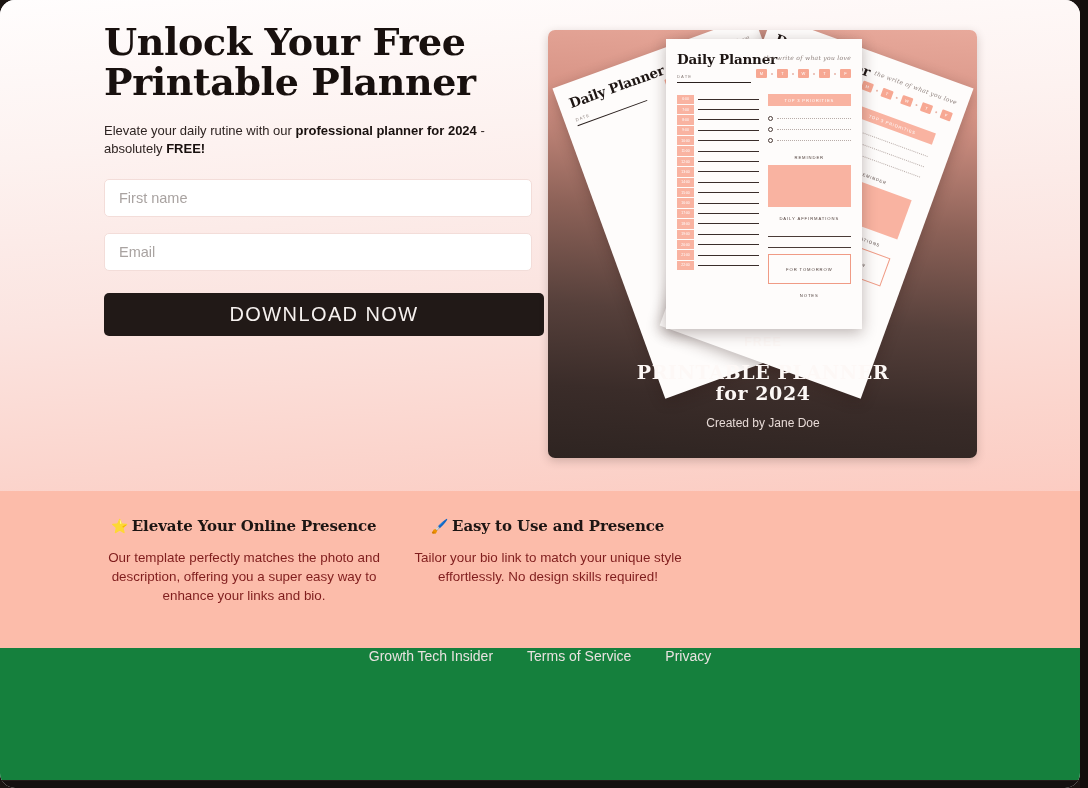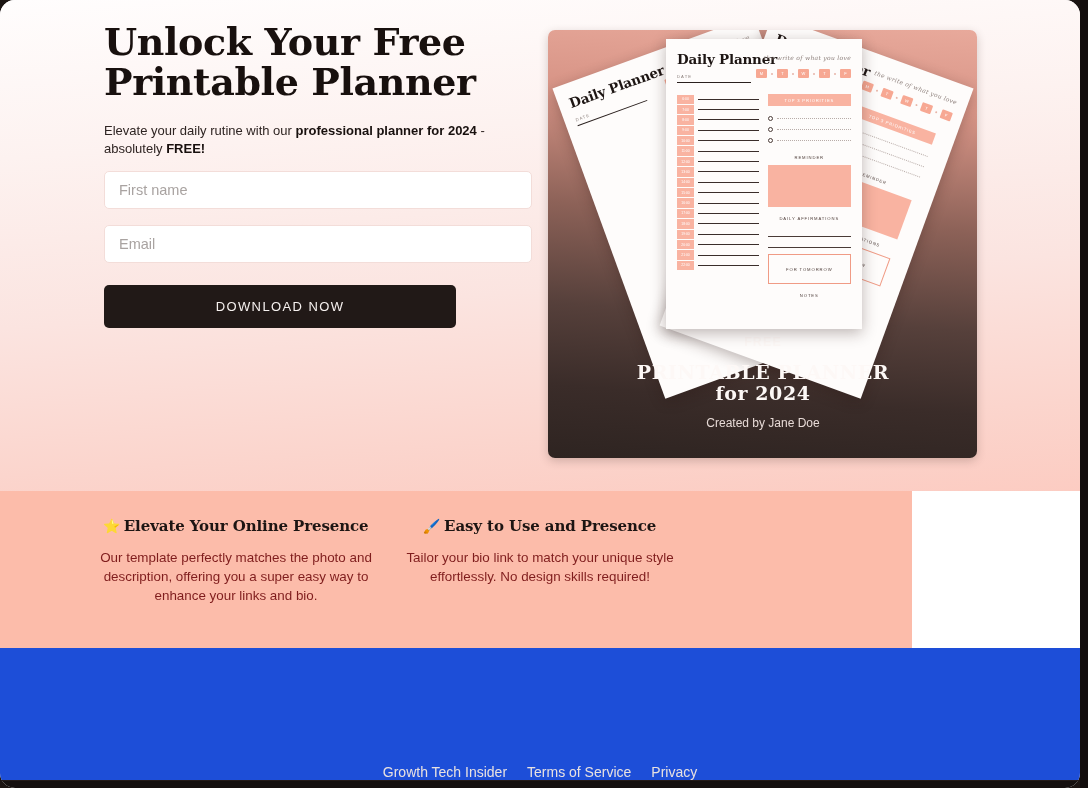--- a/index.html
+++ b/index.html
@@ -67,49 +67,49 @@
 
   .hero-sub {
     margin-top: 21px;
     font-size: 13px;
     line-height: 1.42;
     color: #2e2422;
     font-weight: 400;
   }
   .hero-sub b { font-weight: 700; color: #18100e; }
 
-  .form { margin-top: 12px; }
+  .form { margin-top: 20px; }
 
   .field {
     display: block;
     width: 428px;
     height: 38px;
     border: 1px solid #f3ddd9;
     border-radius: 5px;
     background: #ffffff;
     padding: 0 14px;
     font-family: "Liberation Sans", sans-serif;
     font-size: 14.5px;
     color: #2b2220;
     outline: none;
   }
   .field::placeholder { color: #a9a3a1; }
   .field + .field { margin-top: 16px; }
 
   .cta {
     display: block;
-    width: 352px;
+    width: 440px;
     height: 43px;
     margin-top: 22px;
     border: none;
     border-radius: 5px;
     background: #211917;
     color: #f6f1ef;
     font-family: "Liberation Sans", sans-serif;
-    font-size: 13px;
+    font-size: 20px;
     letter-spacing: 1.4px;
     cursor: pointer;
   }
 
   
   .card {
     position: absolute;
     left: 548px; top: 30px;
     width: 429px; height: 428px;
     border-radius: 7px;
@@ -251,22 +251,23 @@
     margin-top: 5px;
     height: 34px;
     background-image: radial-gradient(#cfc3bf .6px, transparent .7px);
     background-size: 8px 8px;
   }
 
   
   .features {
     position: absolute;
     left: 0; top: 491px;
-    width: 912px; height: 157px;
+    width: 1080px; height: 157px;
     background: #fcbcaa;
+    padding-left: 8px;
   }
   .feat-grid {
     display: flex;
     padding: 26px 84px 0;
     gap: 0;
   }
   .feat { width: 304px; text-align: center; padding: 0 10px; }
   .feat-h {
     font-family: "DejaVu Serif", serif;
     font-weight: 700;
@@ -280,25 +281,25 @@
     font-size: 13.4px;
     line-height: 1.42;
     color: #7f1d1d;
   }
 
   
   .footer {
     position: absolute;
     left: 0; top: 648px;
     width: 1080px; height: 132px;
-    background: #1d4ed8;
+    background: #15803d;
     display: flex;
-    align-items: flex-end;
+    align-items: flex-start;
     justify-content: center;
-    gap: 20px;
+    gap: 34px;
   }
   .f-link {
     color: #e9e2e0;
     font-size: 14px;
     text-decoration: none;
     cursor: pointer;
   }
 </style>
 </head>
 <body>

